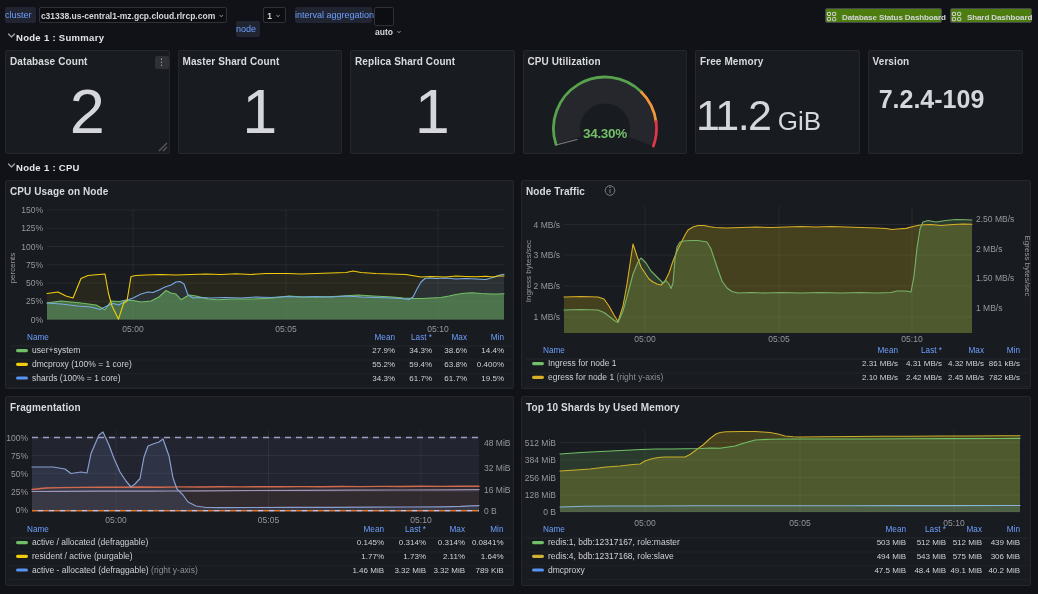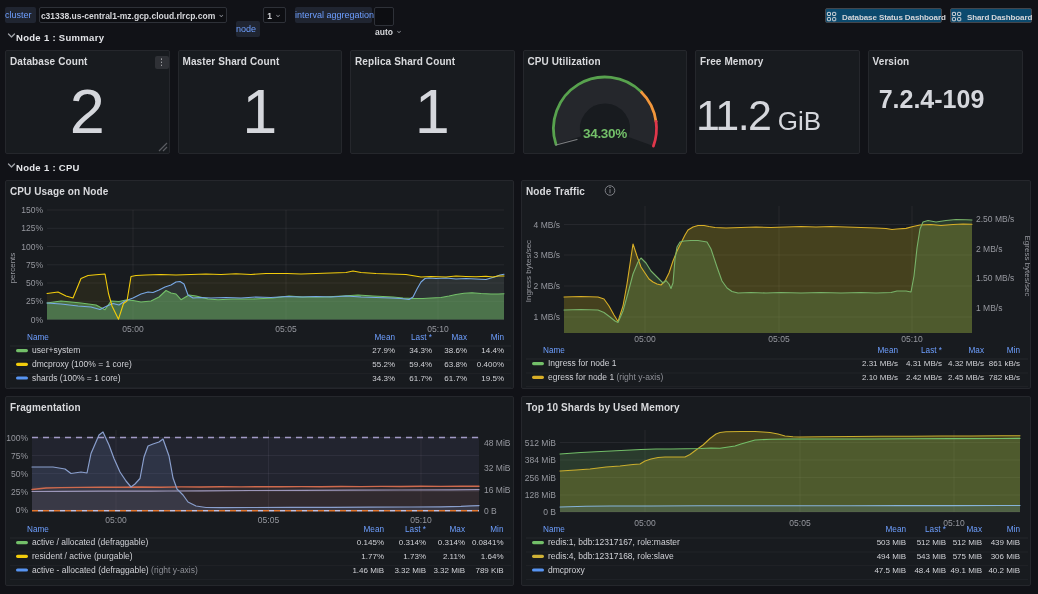--- a/index.html
+++ b/index.html
@@ -1,21 +1,21 @@
 <!DOCTYPE html>
 <html><head><meta charset="utf-8"><style>
 *{margin:0;padding:0;box-sizing:border-box}
 html,body{width:1038px;height:594px;background:#111217;font-family:"Liberation Sans",sans-serif;overflow:hidden;position:relative}
 .abs{position:absolute}
 .panel{position:absolute;background:#181b1f;border:1px solid #25272c;border-radius:2px}
 .ptitle{position:absolute;left:4px;top:4.5px;font-size:10px;font-weight:700;color:#d9dadd;letter-spacing:0.1px}
 .chip{position:absolute;height:16px;background:#202531;border-radius:2px;color:#6e9fff;font-size:9px;font-weight:500;line-height:16px;text-align:left;white-space:nowrap}
 .dd{position:absolute;height:16px;background:#0d0e12;border:1px solid #2e3138;border-radius:2px;color:#d5d6da;font-size:8.5px;font-weight:700;line-height:14px;text-align:center;white-space:nowrap}
 .dd .cv{color:#8e9097;font-weight:400;font-size:9px;position:relative;top:-2px}
-.btn{position:absolute;height:15px;background:#0c4a6e;border:1px solid #43464d;border-radius:2px;color:#d5d6da;font-size:8px;font-weight:700;line-height:13px;text-align:center;white-space:nowrap;letter-spacing:-0.1px}
+.btn{position:absolute;height:15px;background:#4d7c0f;border:1px solid #43464d;border-radius:2px;color:#d5d6da;font-size:8px;font-weight:700;line-height:13px;text-align:center;white-space:nowrap;letter-spacing:-0.1px}
 .rowh{position:absolute;font-size:9.5px;font-weight:700;color:#e4e5e9;letter-spacing:0.3px}
 .chev{position:absolute;width:8px;height:8px}
 svg{position:absolute;top:0;left:0}
 </style></head><body>
 
 <div class="chip" style="left:5px;top:7px;width:31px">cluster</div>
 <div class="dd" style="left:39px;top:7px;width:188px;padding-top:1px">c31338.us-central1-mz.gcp.cloud.rlrcp.com <span class="cv">⌄</span></div>
 <div class="chip" style="left:236px;top:21px;width:24px">node</div>
 <div class="dd" style="left:263px;top:7px;width:23px;padding-top:1px">1 <span class="cv">⌄</span></div>
 <div class="chip" style="left:295px;top:7px;width:77px">interval aggregation</div>

